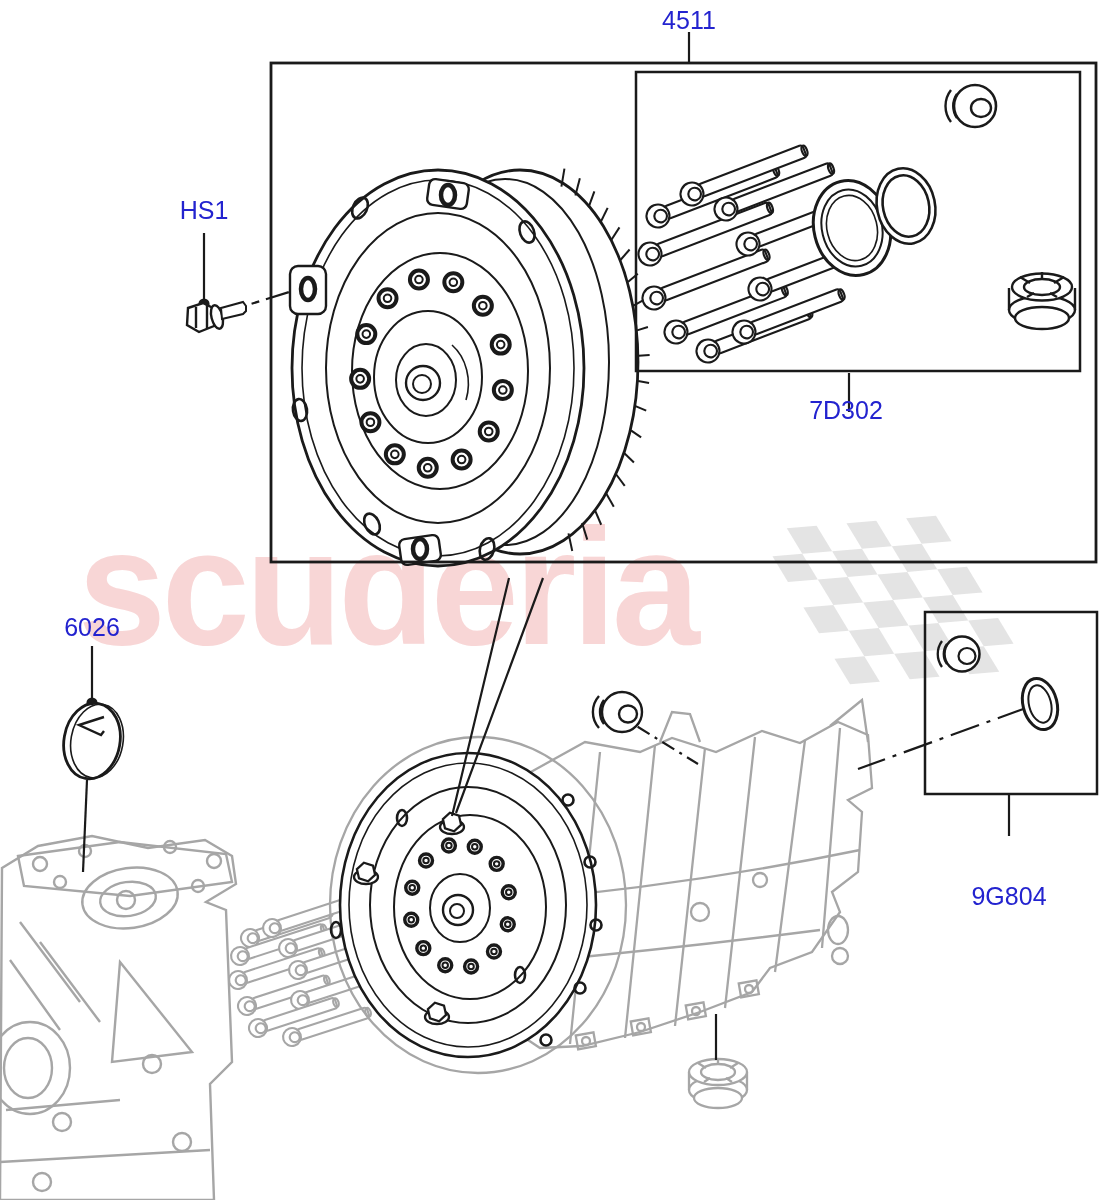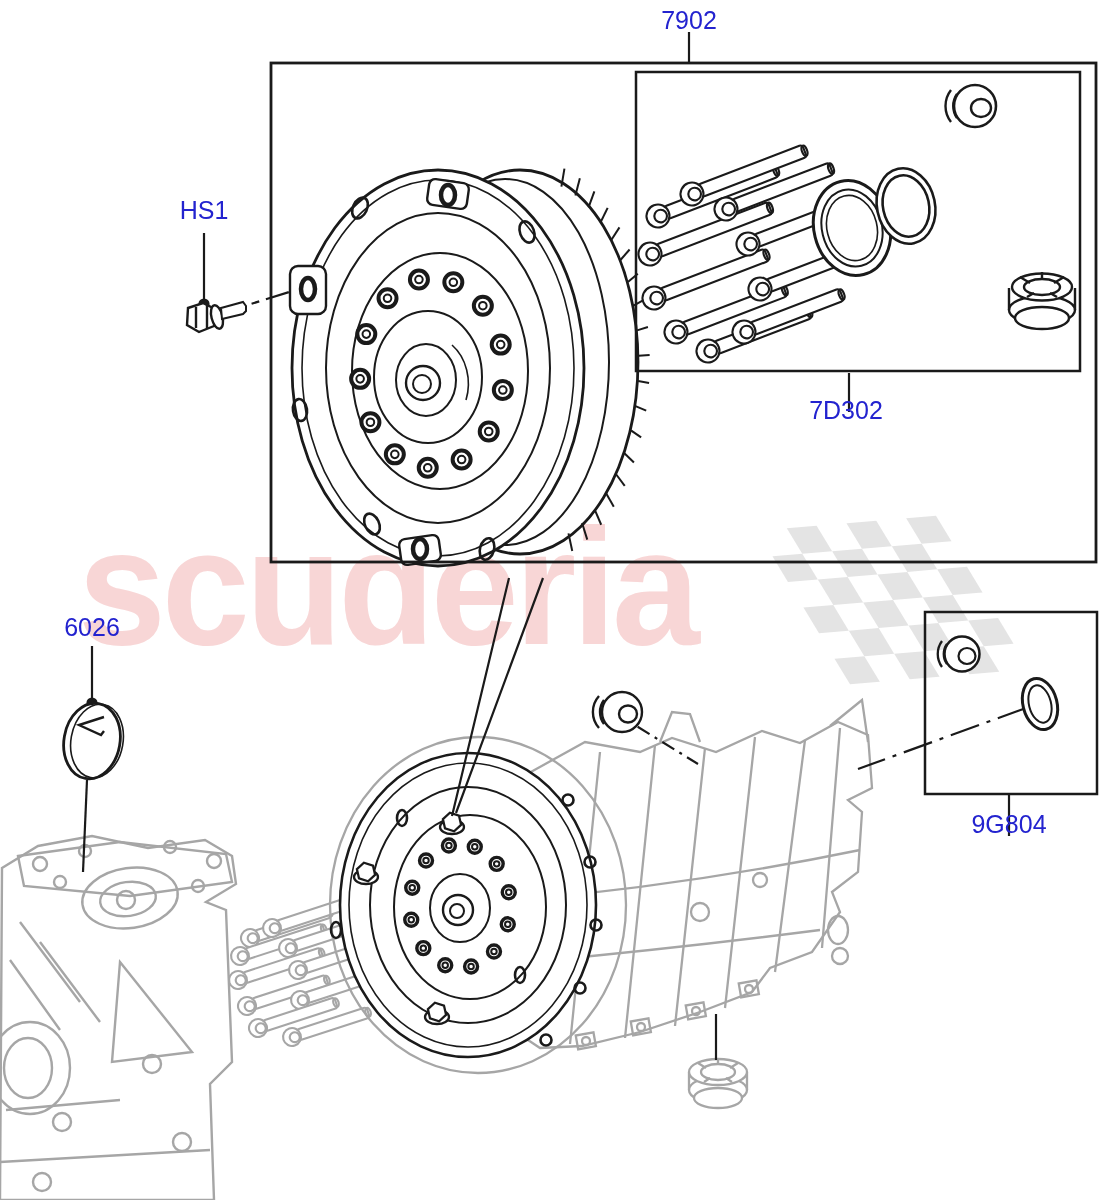--- a/index.html
+++ b/index.html
@@ -456,18 +456,18 @@
         <path d="M947,644 A17,17 0 0,0 947,664 M942,641 A22,22 0 0,0 942,667"></path>
         <ellipse cx="967" cy="656" rx="8.5" ry="8" stroke-width="2.2"></ellipse>
       </g>
       <g transform="rotate(-14 1040 704)">
         <ellipse class="fw" cx="1040" cy="704" rx="17" ry="26" stroke-width="3"></ellipse>
         <ellipse cx="1040" cy="704" rx="11" ry="19" stroke-width="2"></ellipse>
       </g>
     </g>
   </svg>
 
-  <div class="callout" style="left:689px;top:8px">7902</div>
+  <div class="callout" style="left:689px;top:8px">4511</div>
   <div class="callout" style="left:204px;top:198px">HS1</div>
   <div class="callout" style="left:846px;top:398px">7D302</div>
   <div class="callout" style="left:92px;top:615px">6026</div>
-  <div class="callout" style="left:1009px;top:812px">9G804</div>
+  <div class="callout" style="left:1009px;top:884px">9G804</div>
 </div>
 
 </body></html>

